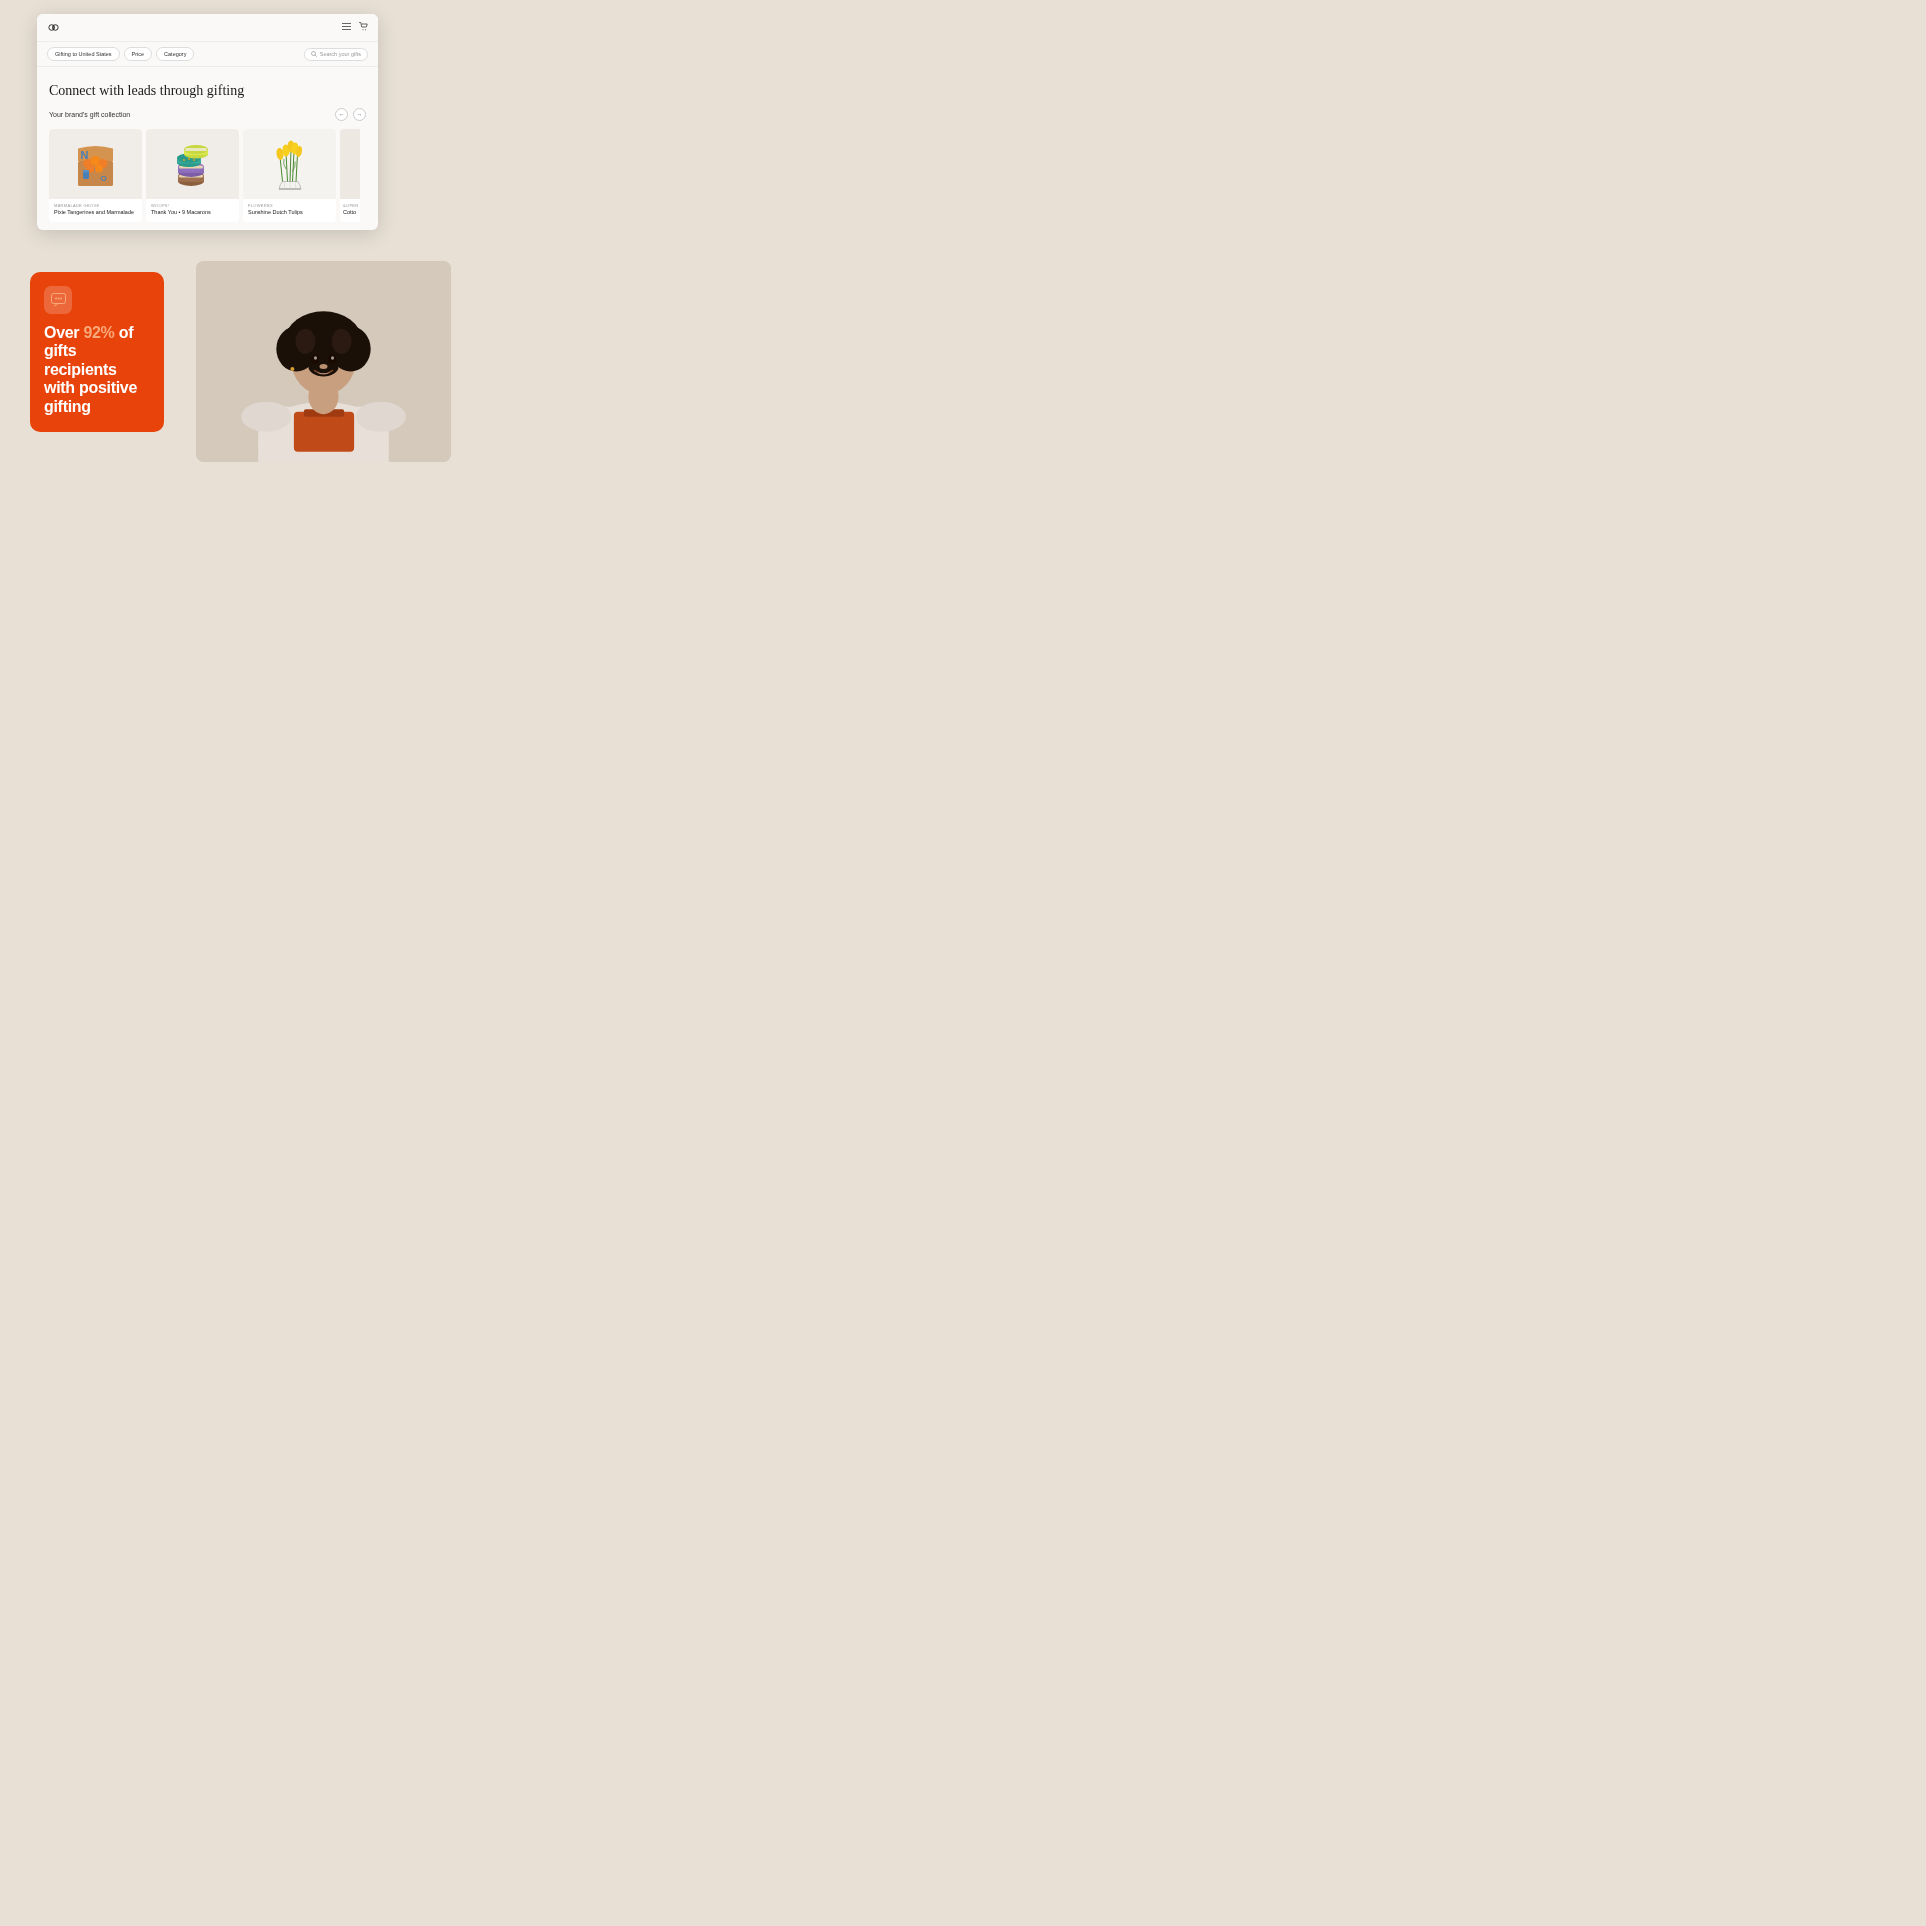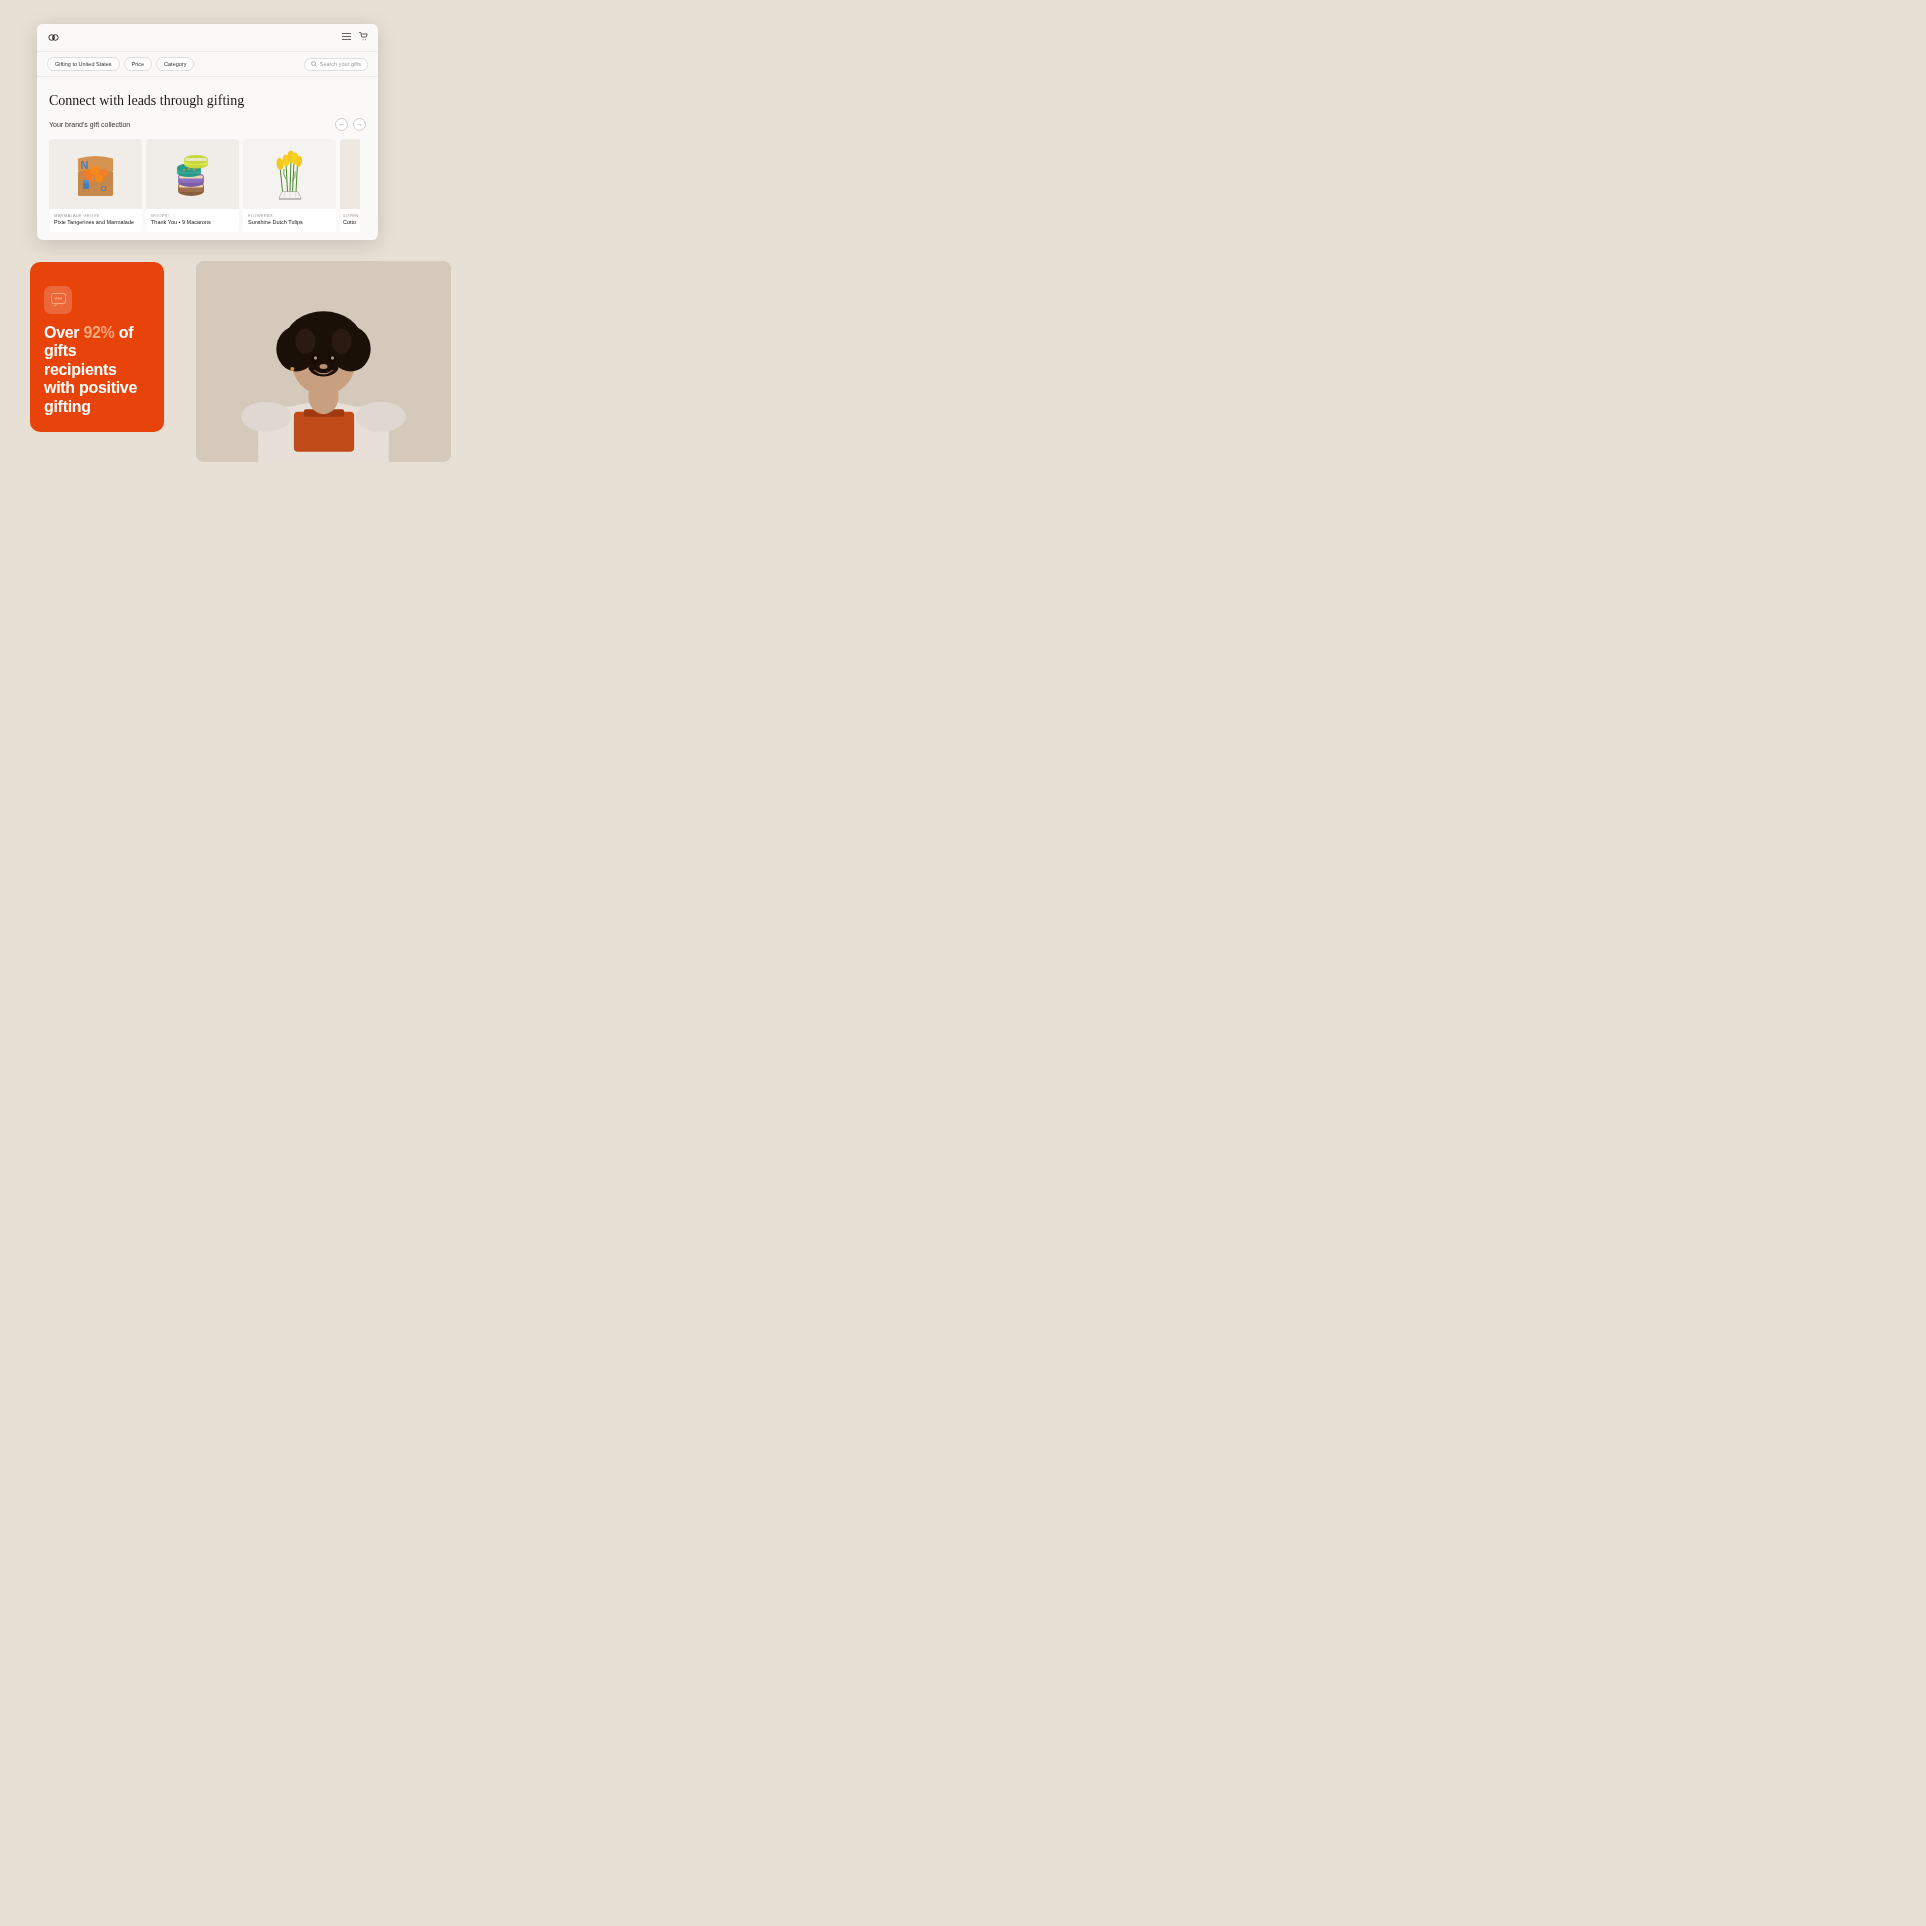--- a/index.html
+++ b/index.html
@@ -9,21 +9,21 @@
       height: 482px;
       background-color: #e8e0d5;
       font-family: -apple-system, BlinkMacSystemFont, 'Segoe UI', sans-serif;
       position: relative;
       overflow: hidden;
     }
 
     
     .browser-window {
       position: absolute;
-      top: 24px;
+      top: 14px;
       left: 37px;
       width: 341px;
       background: #faf9f7;
       border-radius: 6px;
       box-shadow: 0 4px 20px rgba(0,0,0,0.15);
       overflow: hidden;
       z-index: 10;
     }
 
     .browser-nav {
@@ -198,21 +198,21 @@
     }
 
     
     .stats-card {
       position: absolute;
       bottom: 50px;
       left: 30px;
       width: 134px;
       background: #e8430a;
       border-radius: 10px;
-      padding: 24px 14px 16px;
+      padding: 14px 14px 16px;
       z-index: 20;
     }
 
     .stats-icon-wrapper {
       width: 28px;
       height: 28px;
       background: rgba(255,255,255,0.2);
       border-radius: 7px;
       display: flex;
       align-items: center;

